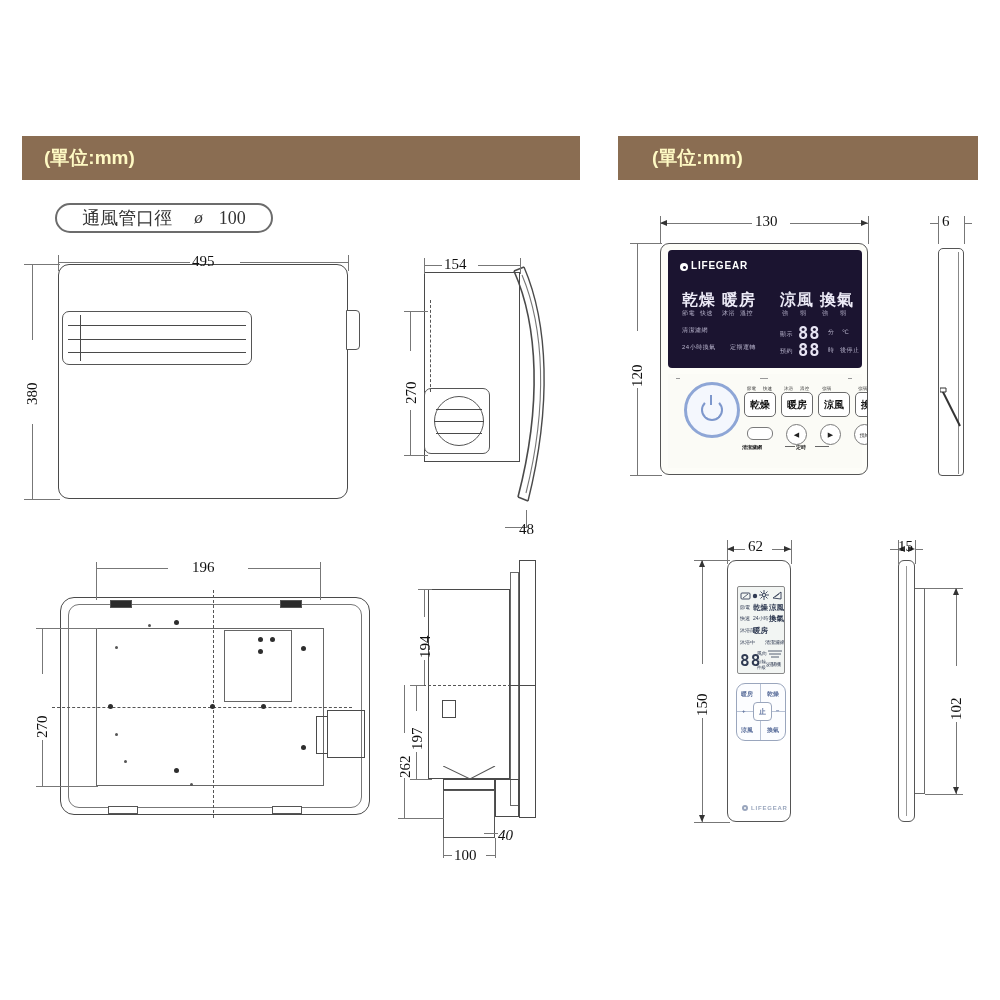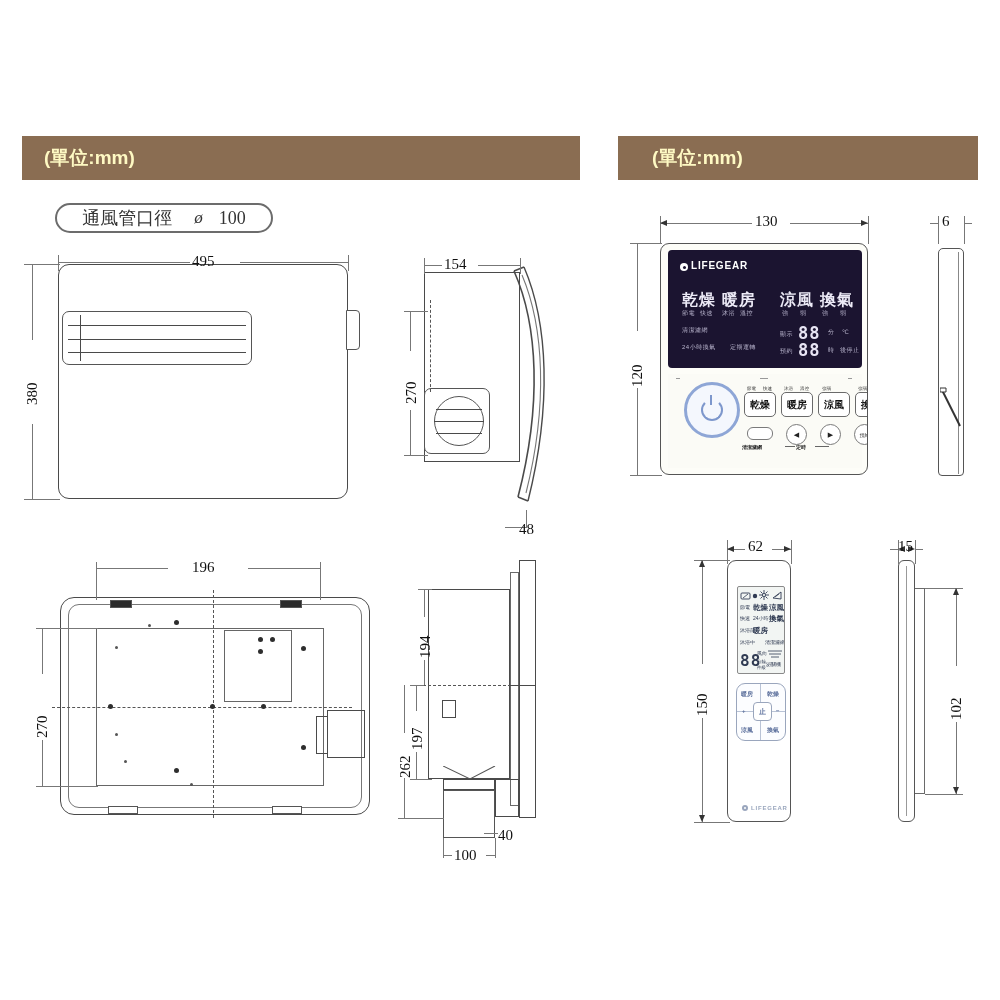--- a/index.html
+++ b/index.html
@@ -269,21 +269,21 @@
   <div class="ln h1 thin" style="left:410px;top:779px;width:22px;"></div>
   <div class="ln v1 thin" style="left:416px;top:685px;height:26px;"></div>
   <div class="ln v1 thin" style="left:416px;top:752px;height:27px;"></div>
   <div class="dim-txt rot" style="left:409px;top:750px;">197</div>
 
   <div class="ln v1 thin" style="left:404px;top:685px;height:48px;"></div>
   <div class="ln v1 thin" style="left:404px;top:778px;height:40px;"></div>
   <div class="ln h1 thin" style="left:398px;top:818px;width:46px;"></div>
   <div class="dim-txt rot" style="left:397px;top:778px;">262</div>
 
-  <div class="dim-txt" style="left:498px;top:827px;">40</div>
+  <div class="dim-txt" style="left:498px;top:827px;font-style:italic;">40</div>
   <div class="ln h1 thin" style="left:484px;top:833px;width:14px;"></div>
 
   <div class="ln v1 thin" style="left:443px;top:838px;height:20px;"></div>
   <div class="ln v1 thin" style="left:495px;top:838px;height:20px;"></div>
   <div class="ln h1 thin" style="left:443px;top:855px;width:9px;"></div>
   <div class="ln h1 thin" style="left:486px;top:855px;width:9px;"></div>
   <div class="dim-txt" style="left:454px;top:847px;">100</div>
 
   <div id="ctrl-front">
     <div id="lcd">

